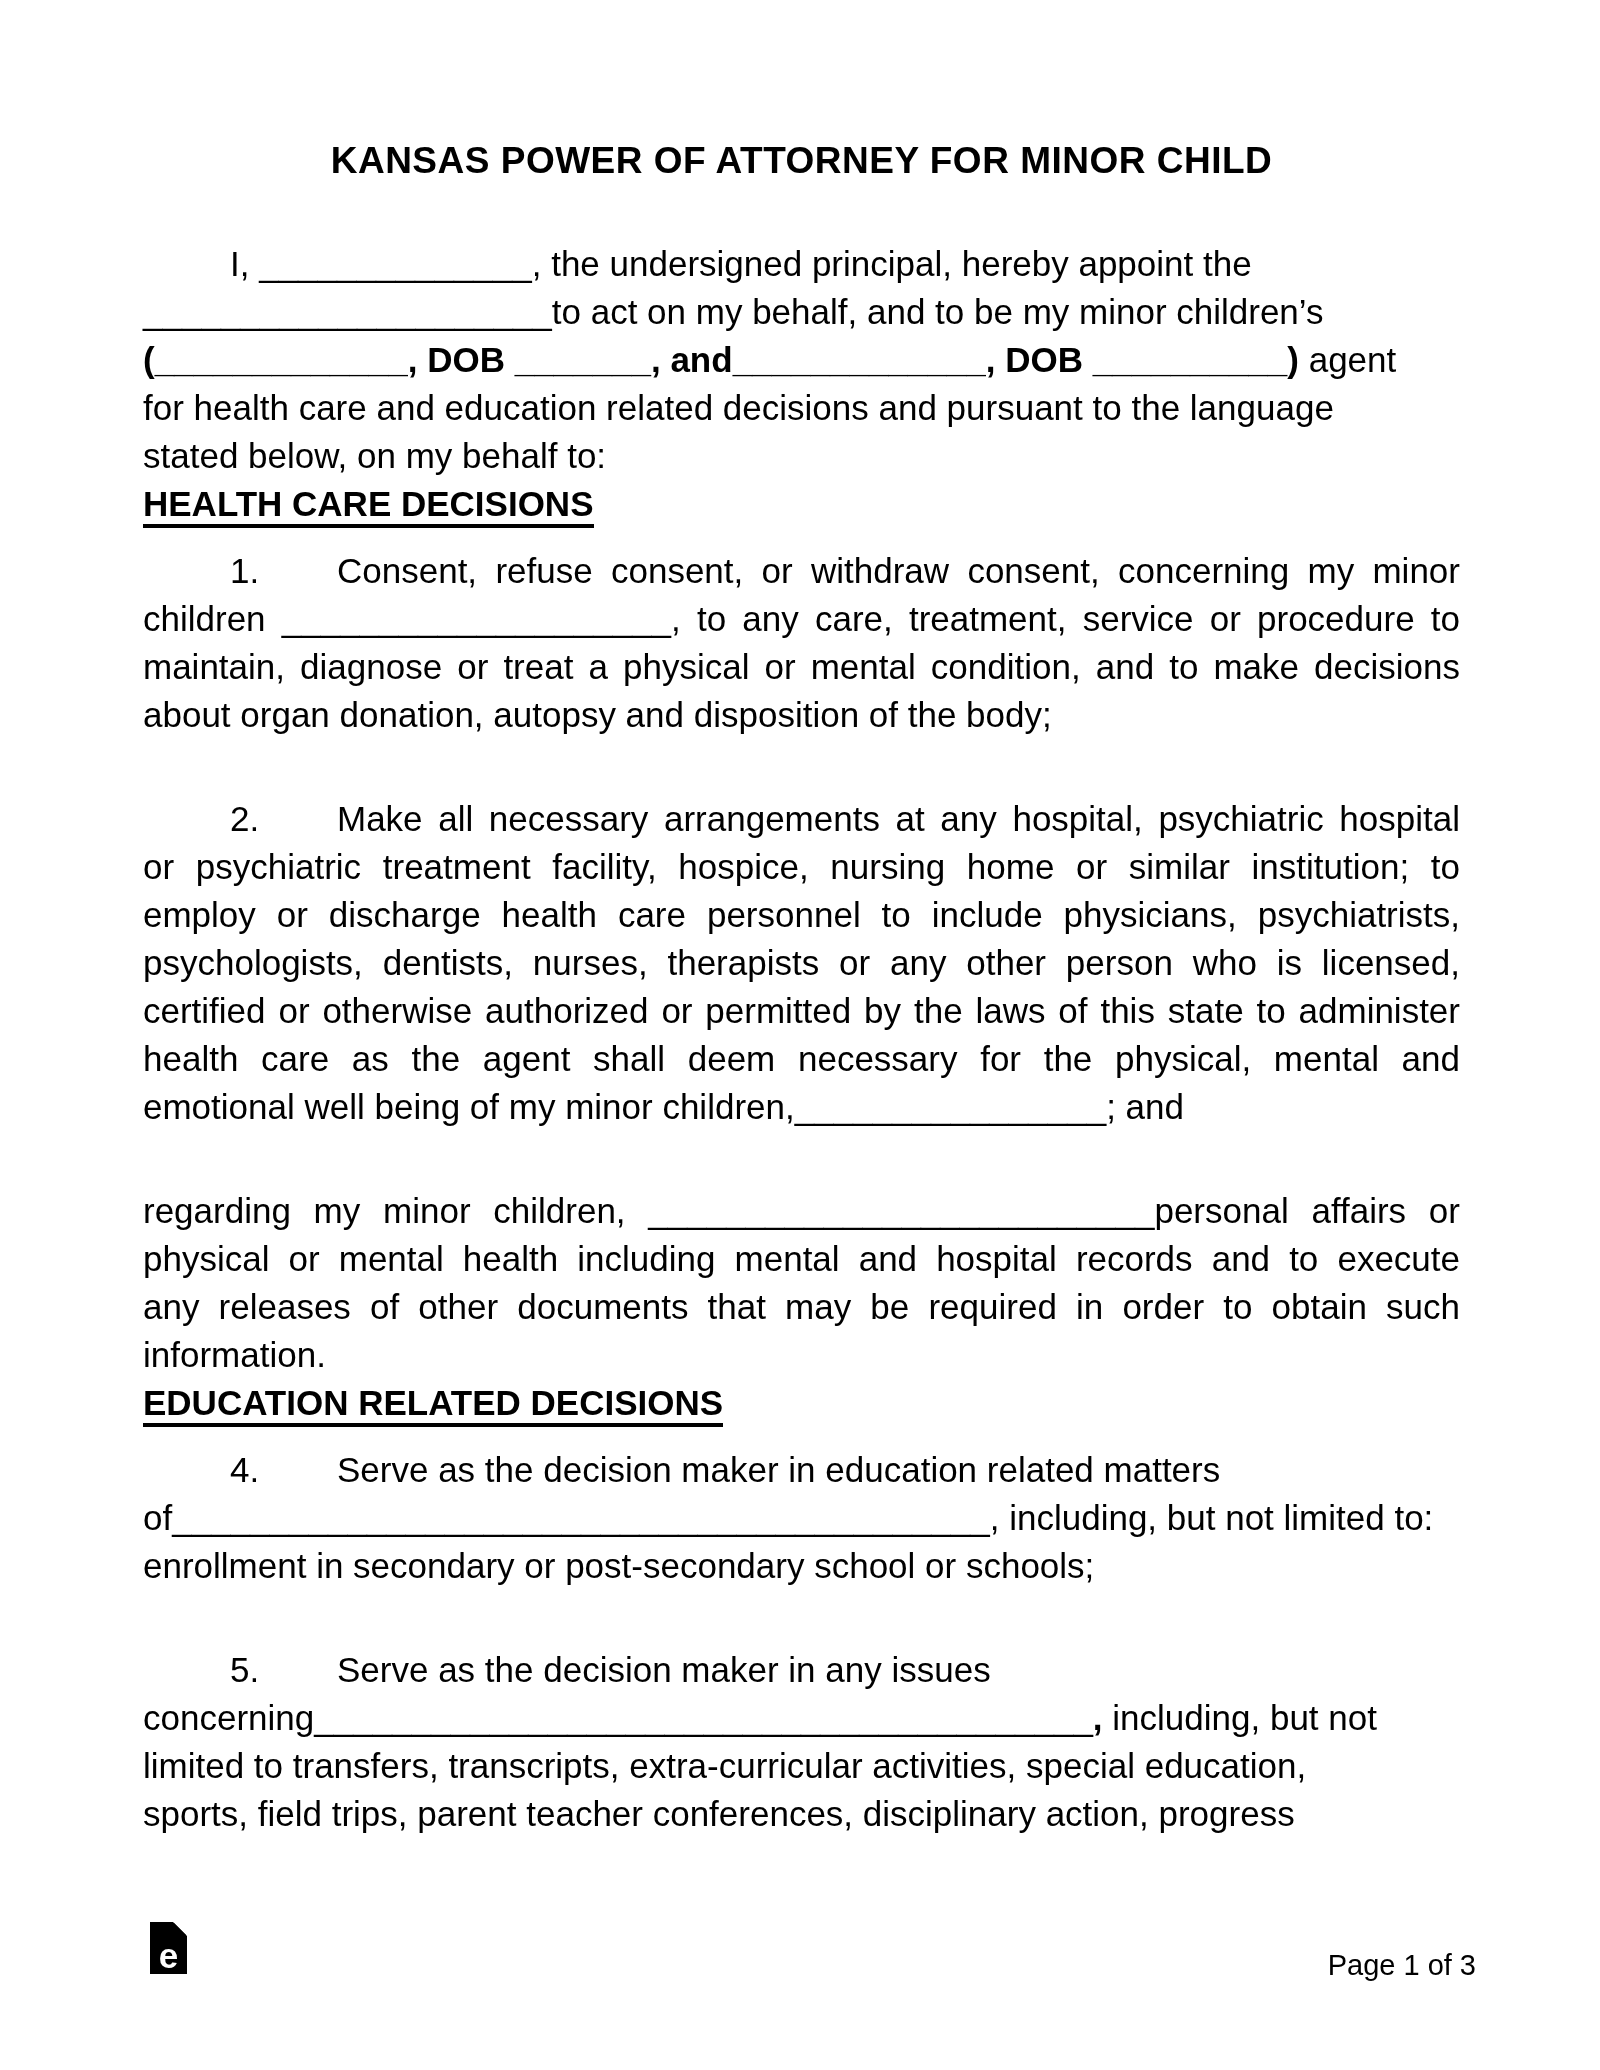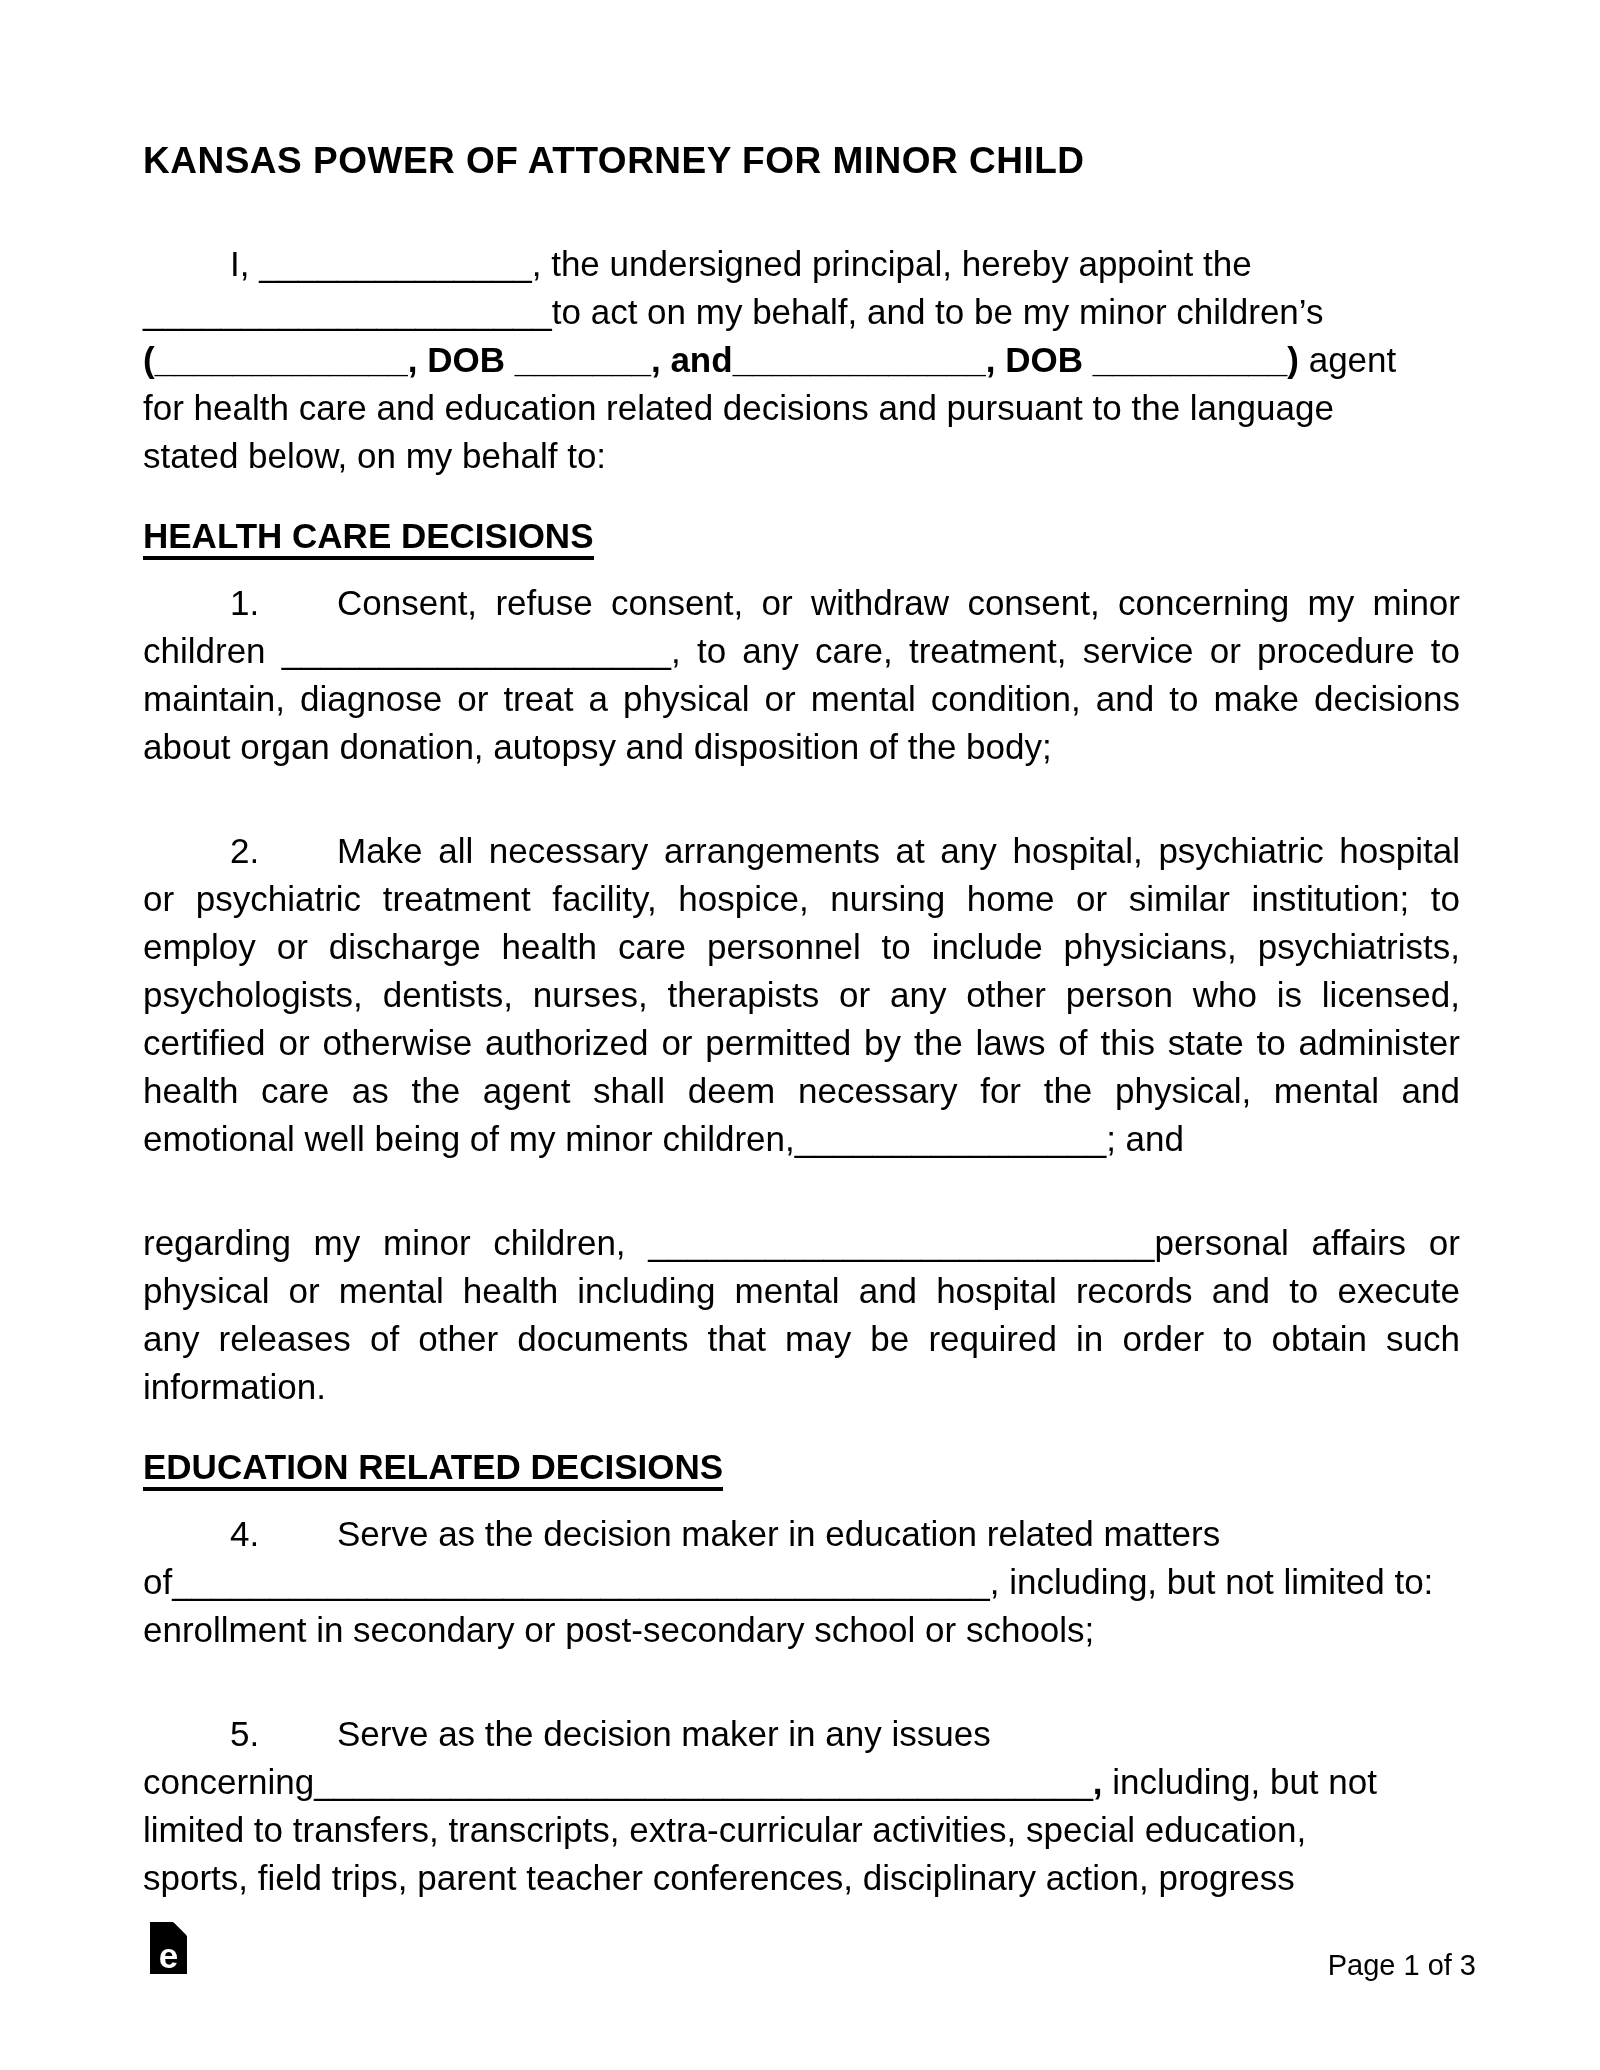--- a/index.html
+++ b/index.html
@@ -12,28 +12,28 @@
     overflow: hidden;
   }
   .content {
     position: absolute;
     left: 143px; top: 0;
     width: 1317px;
   }
   .doc-title {
     font-size: 37px;
     font-weight: bold;
-    text-align: left;
+    text-align: center;
     line-height: 46px;
     margin: 138px 0 54px 0;
     letter-spacing: 0.5px;
   }
   .doc-para { margin-top: 56px; }
   .content > .doc-para:first-of-type { margin-top: 0; }
-  .doc-heading { line-height: 48px; margin-top: 32px; }
+  .doc-heading { line-height: 48px; }
   .doc-heading + .doc-para { margin-top: 12px; }
   .heading-text {
     font-size: 35px;
     font-weight: bold;
     border-bottom: 4px solid #000;
     padding-bottom: 1px;
   }
   .line {
     font-size: 35px;
     line-height: 48px;

